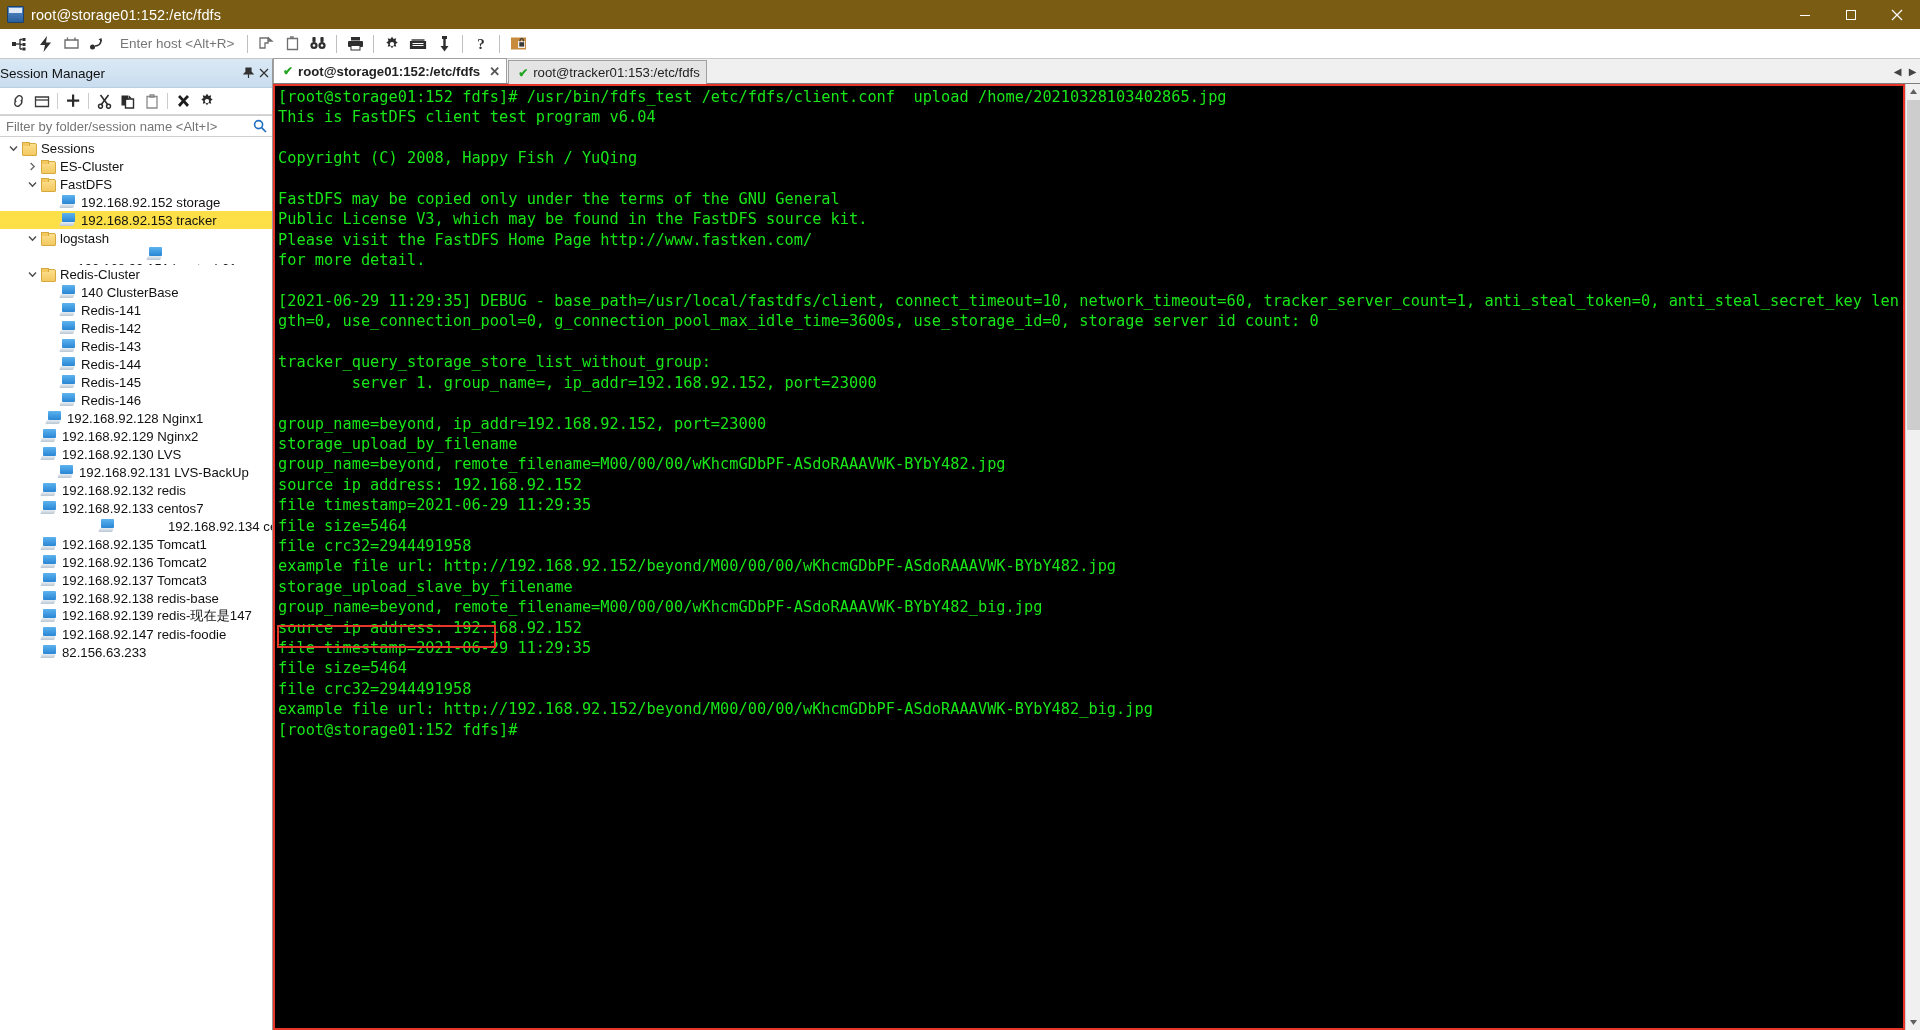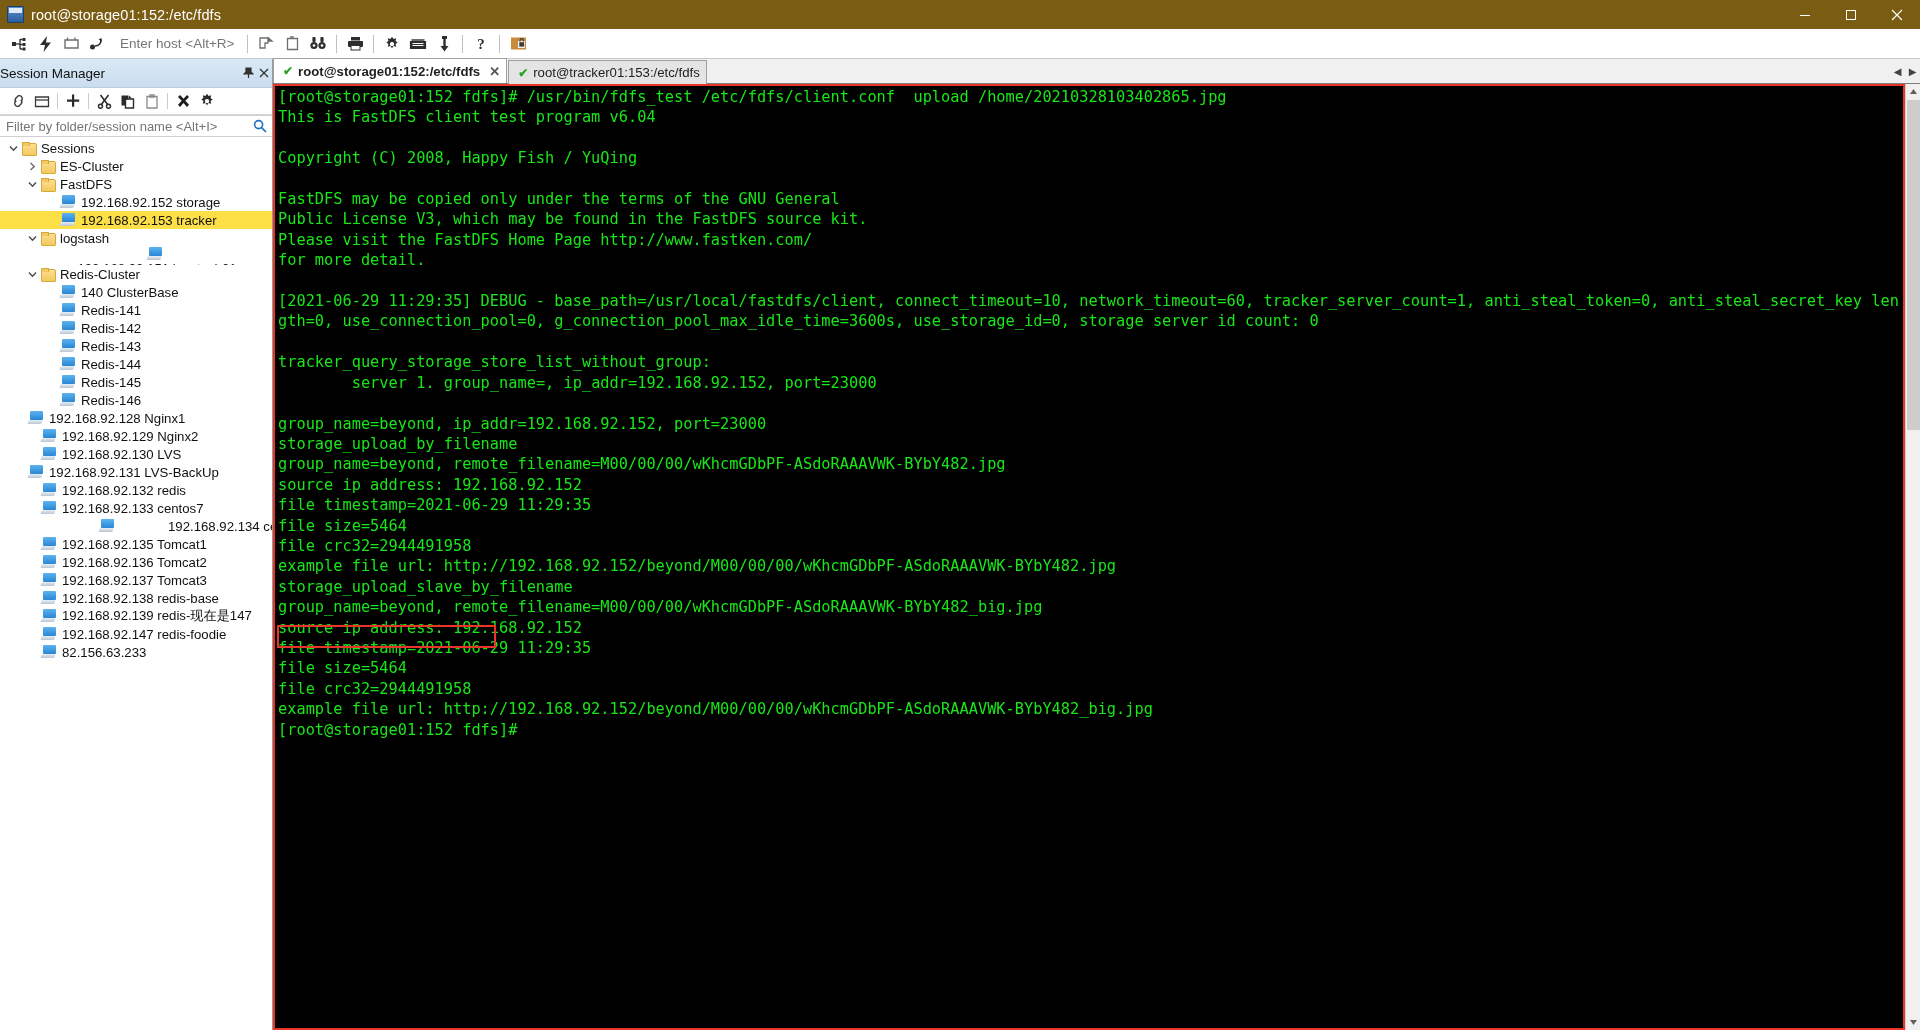--- a/index.html
+++ b/index.html
@@ -453,36 +453,36 @@
           <div class="trow" style="padding-left: 42px;">
             <div class="tw"></div>
             <div class="ico-pc"></div>
             <div class="tlabel">Redis-145</div>
           </div>
           <div class="trow" style="padding-left: 42px;">
             <div class="tw"></div>
             <div class="ico-pc"></div>
             <div class="tlabel">Redis-146</div>
           </div>
-          <div class="trow" style="padding-left: 10px;">
+          <div class="trow" style="padding-left: 28px;">
             <div class="tw"></div>
             <div class="ico-pc"></div>
             <div class="tlabel">192.168.92.128 Nginx1</div>
           </div>
           <div class="trow" style="padding-left: 23px;">
             <div class="tw"></div>
             <div class="ico-pc"></div>
             <div class="tlabel">192.168.92.129 Nginx2</div>
           </div>
           <div class="trow" style="padding-left: 23px;">
             <div class="tw"></div>
             <div class="ico-pc"></div>
             <div class="tlabel">192.168.92.130 LVS</div>
           </div>
-          <div class="trow" style="padding-left: 10px;">
+          <div class="trow" style="padding-left: 40px;">
             <div class="tw"></div>
             <div class="ico-pc"></div>
             <div class="tlabel">192.168.92.131 LVS-BackUp</div>
           </div>
           <div class="trow" style="padding-left: 23px;">
             <div class="tw"></div>
             <div class="ico-pc"></div>
             <div class="tlabel">192.168.92.132 redis</div>
           </div>
           <div class="trow" style="padding-left: 23px;">

